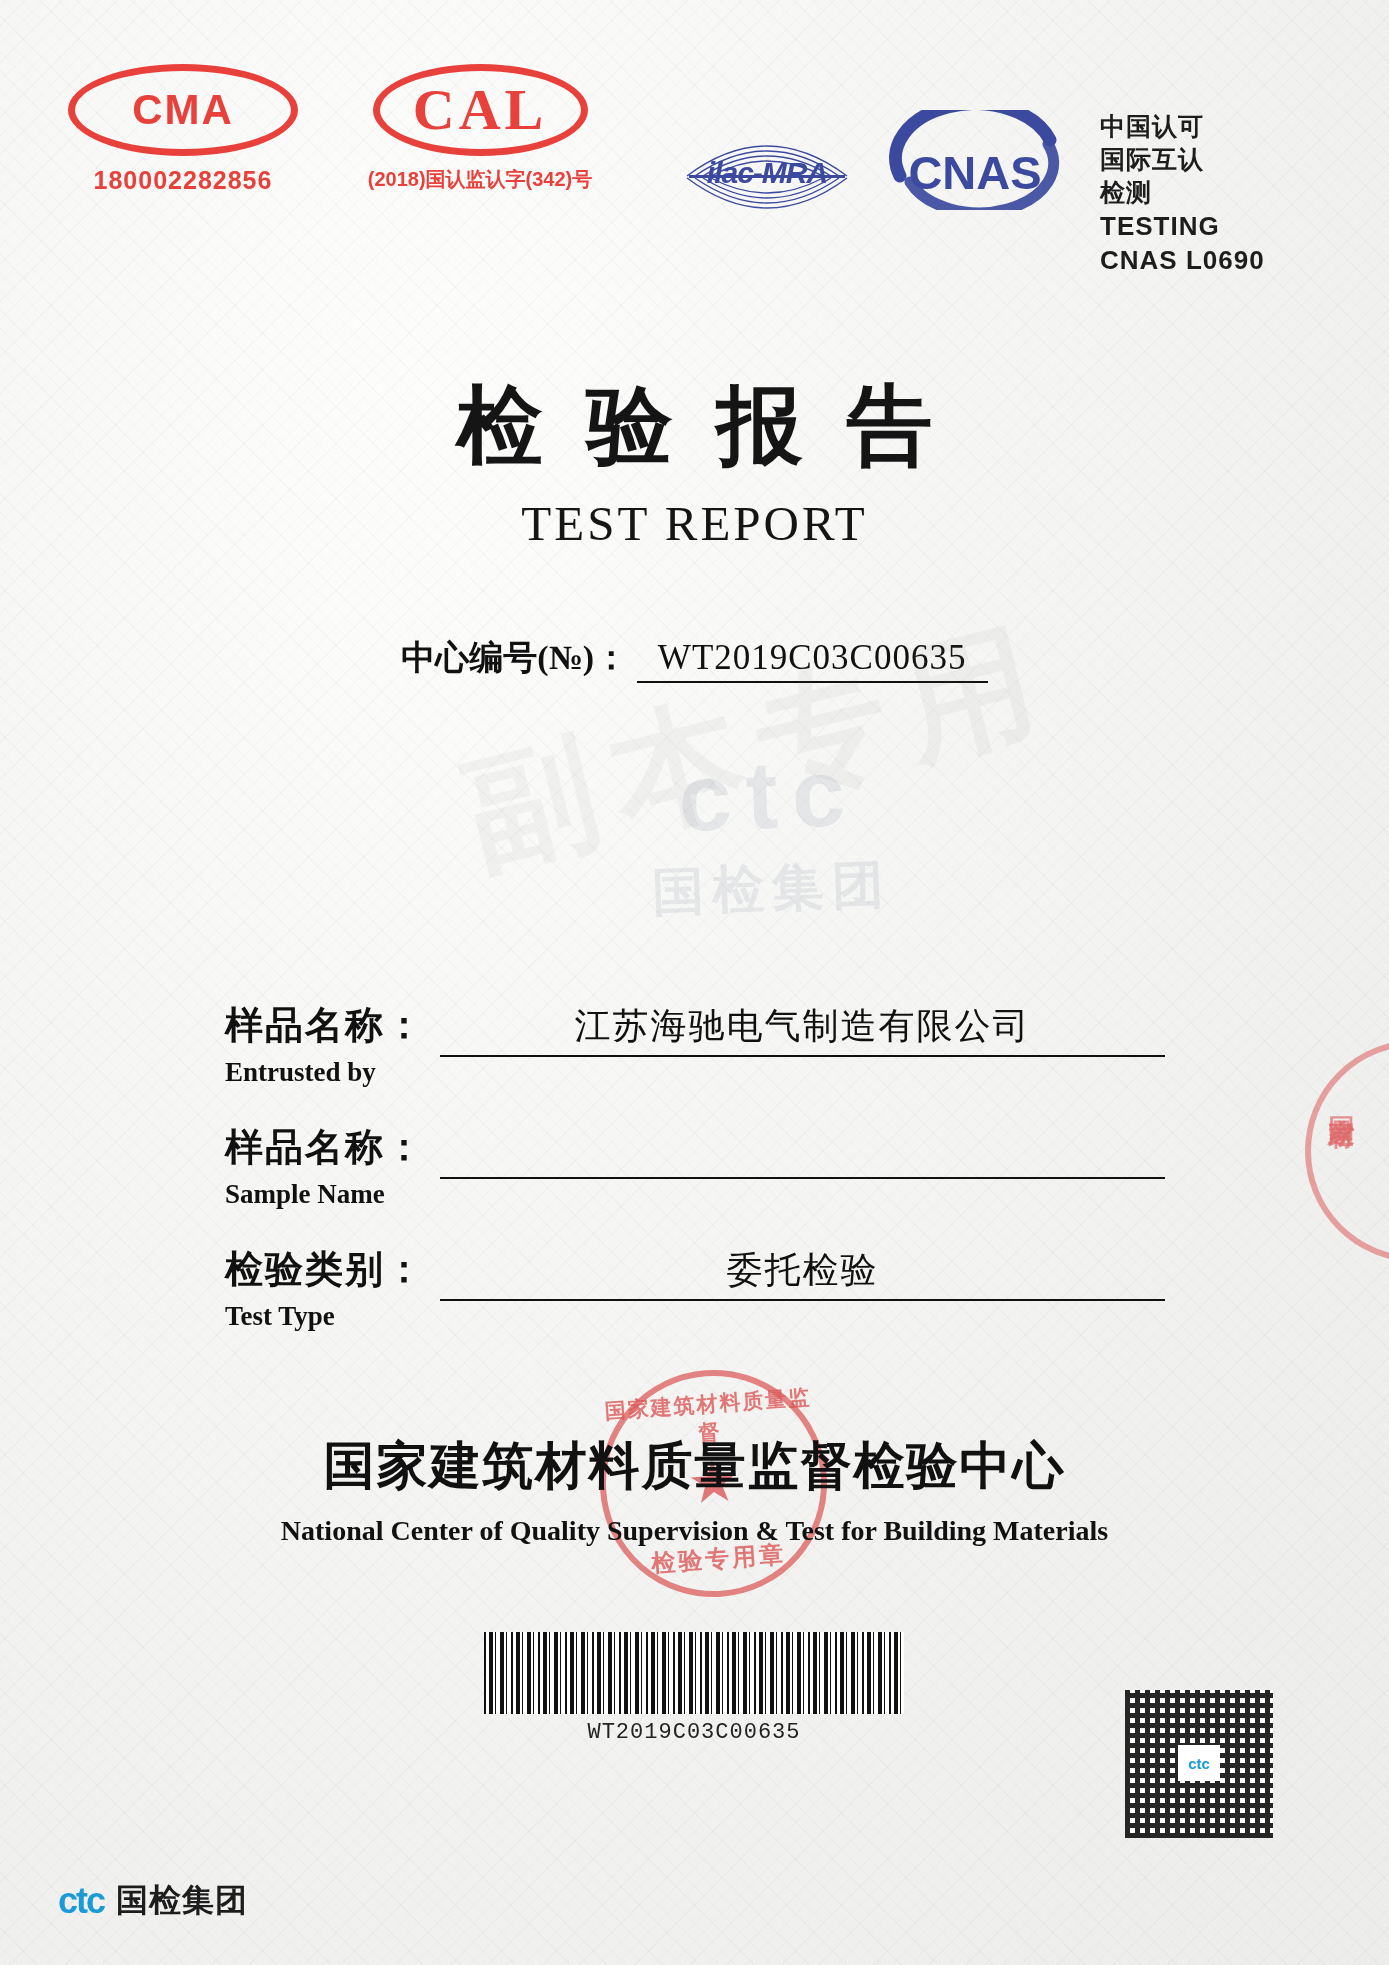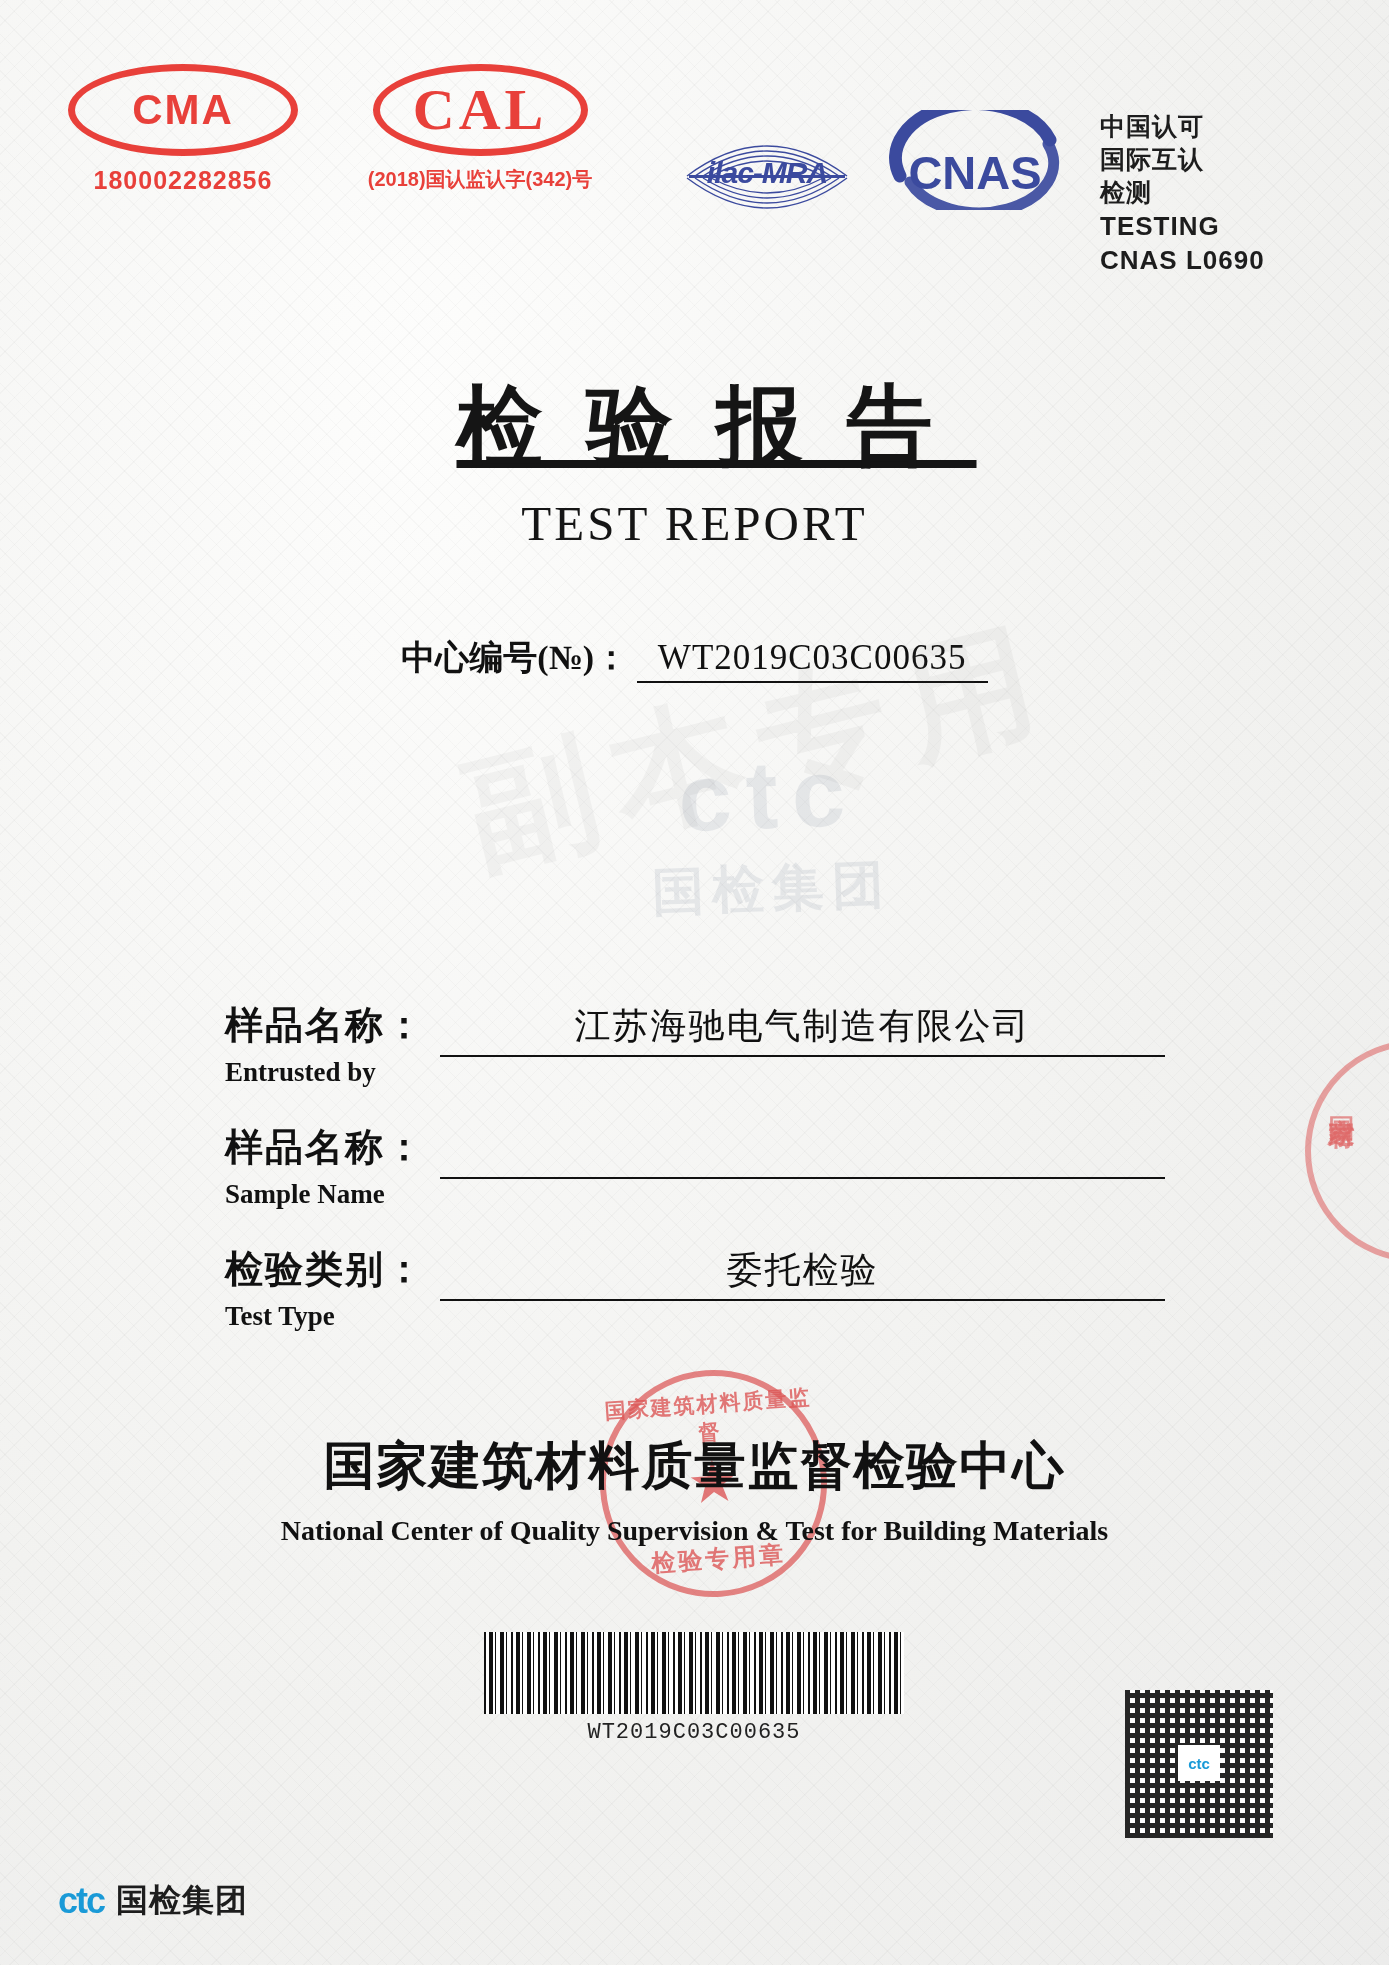--- a/index.html
+++ b/index.html
@@ -201,21 +201,20 @@
     top: 368px;
     left: 0;
     width: 1389px;
     text-align: center;
     font-family: "Liberation Serif", serif;
     font-weight: bold;
     font-size: 86px;
     letter-spacing: 44px;
     text-indent: 44px;
     color: #151515;
-    text-decoration: underline;
   }
   .title-en {
     position: absolute;
     top: 495px;
     left: 0;
     width: 1389px;
     text-align: center;
     font-family: "Liberation Serif", serif;
     font-size: 49px;
     letter-spacing: 3px;

